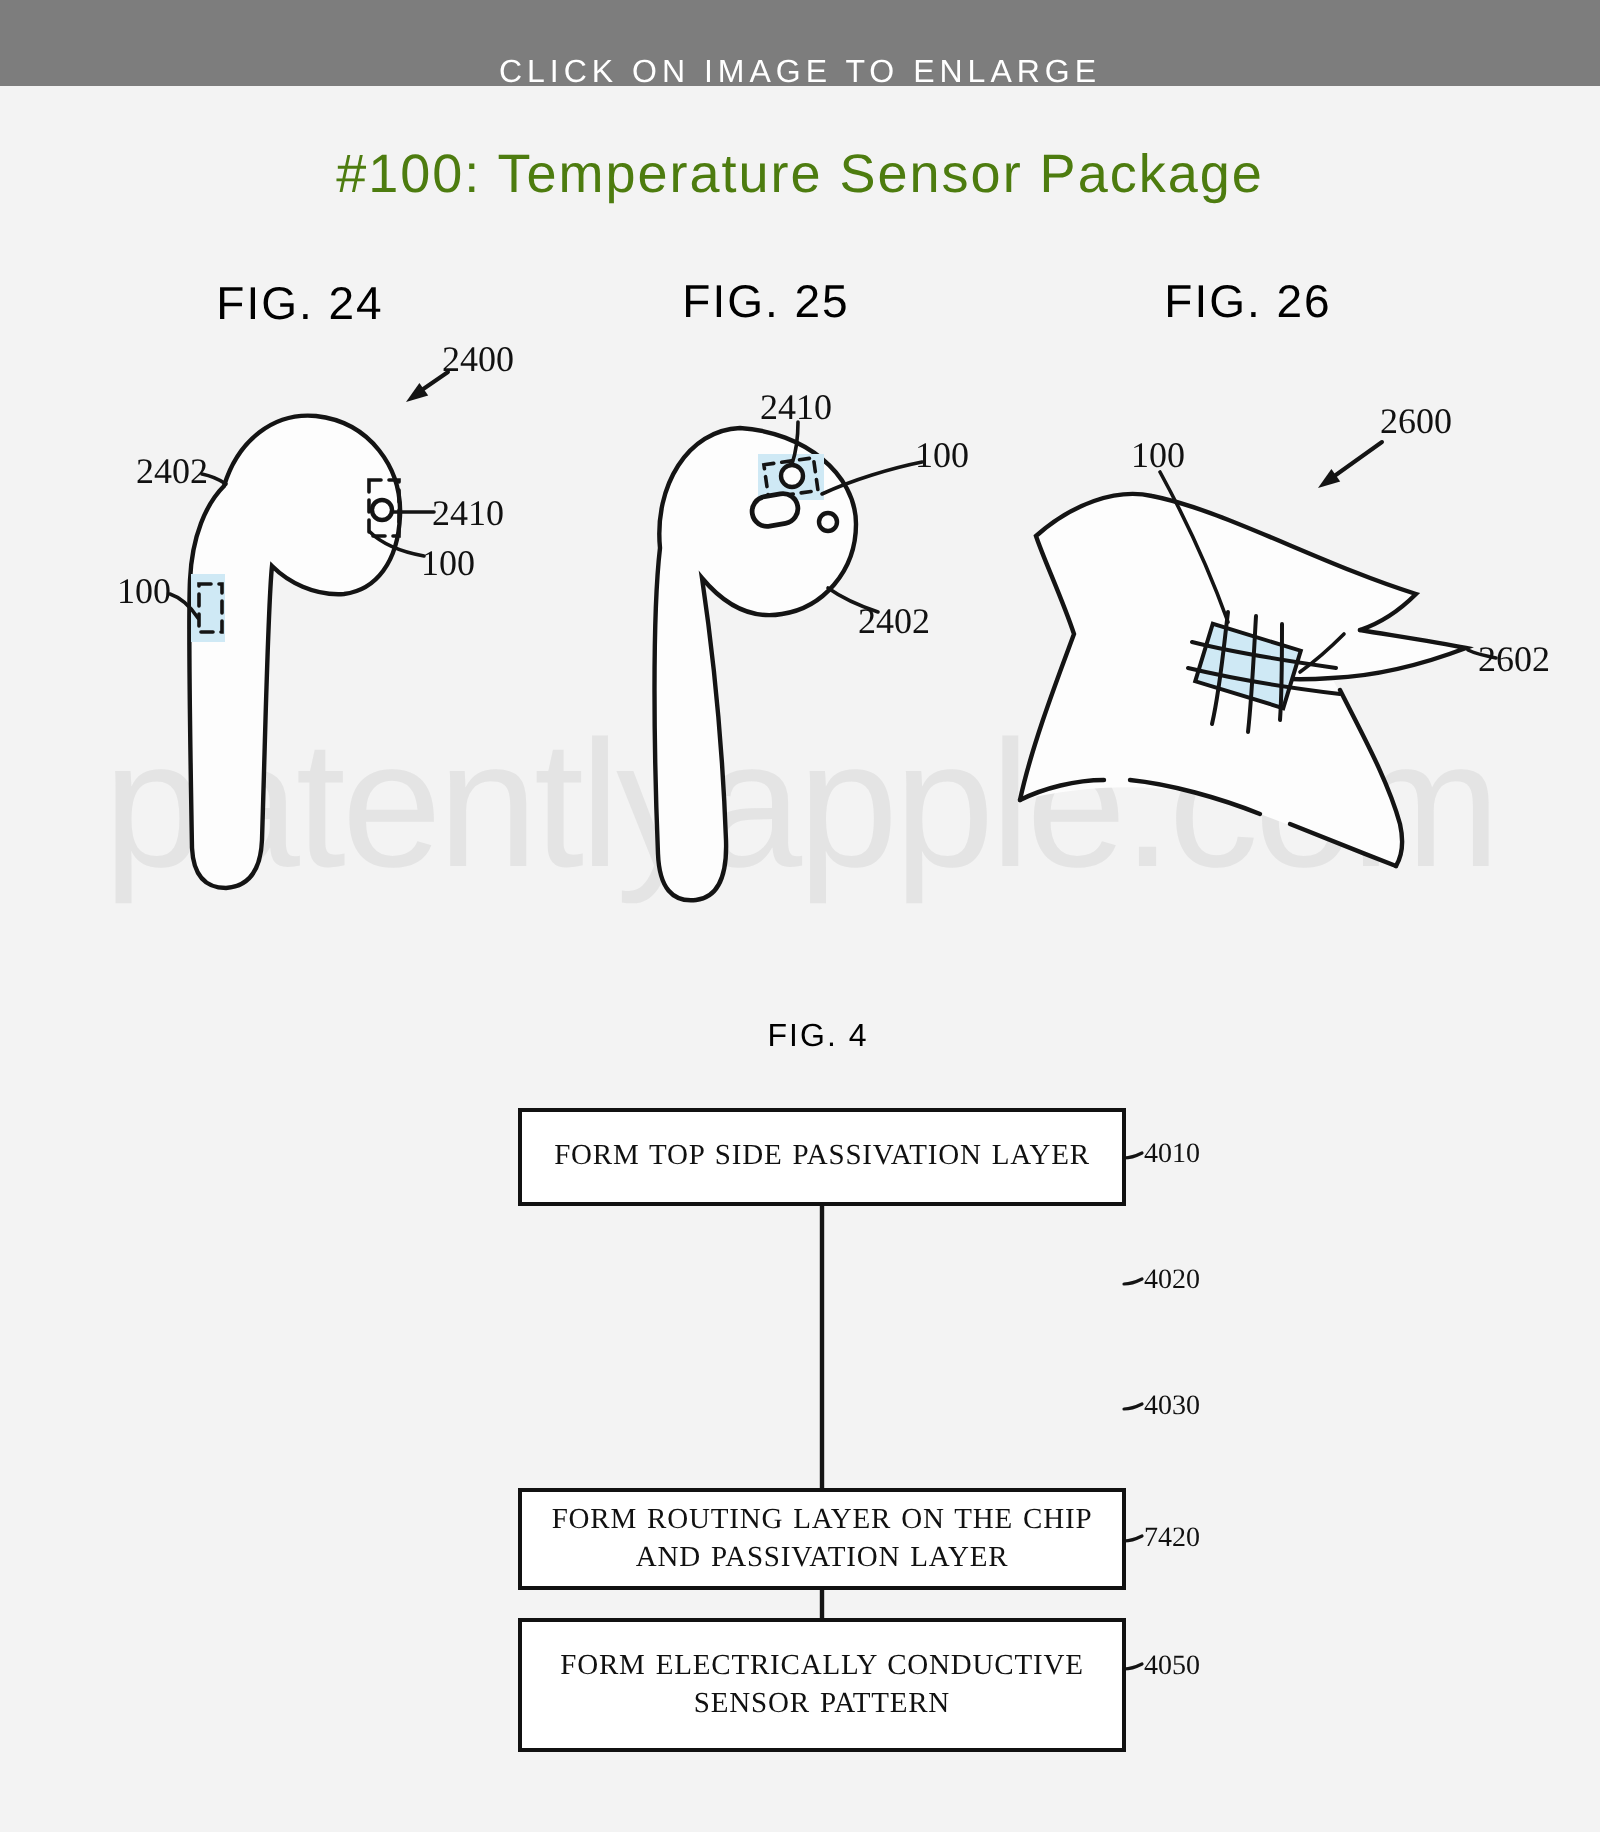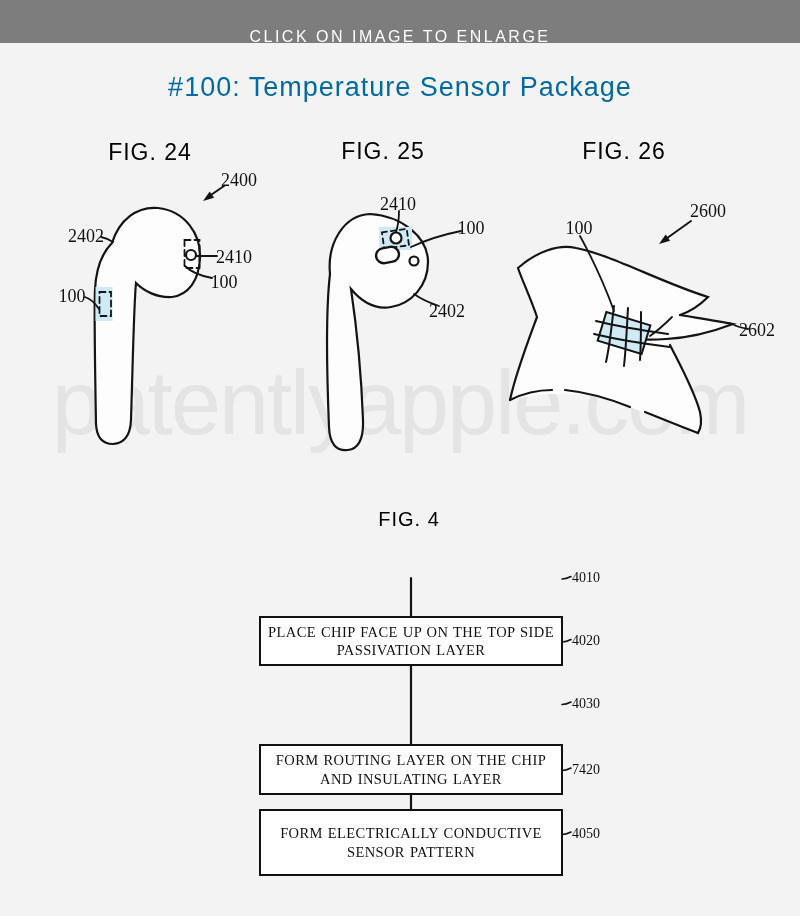--- a/index.html
+++ b/index.html
@@ -9,21 +9,21 @@
   }
   .banner{
     position:absolute;left:0;top:0;width:800px;height:43px;background:#7d7d7d;
     display:flex;align-items:center;justify-content:center;z-index:5;cursor:pointer;
   }
   .banner span{
     color:#ffffff;font-size:16px;letter-spacing:2.5px;font-weight:300;margin-top:30px;
   }
   .title{
     position:absolute;left:0;top:72px;width:800px;margin:0;text-align:center;
-    font-size:27px;font-weight:400;letter-spacing:1px;color:#0369a1;z-index:4;
+    font-size:27px;font-weight:400;letter-spacing:1px;color:#4d7c0f;z-index:4;
   }
   .watermark{
     position:absolute;left:0;top:352px;width:800px;text-align:center;
     font-size:90px;letter-spacing:-2px;font-weight:300;color:#e4e4e4;z-index:0;
     white-space:nowrap;user-select:none;
   }
   .figlabel{
     position:absolute;transform:translate(-50%,-50%);font-size:23px;
     letter-spacing:1px;color:#000000;z-index:3;white-space:nowrap;
   }
@@ -57,21 +57,21 @@
     <span>CLICK ON IMAGE TO ENLARGE</span>
   </div>
 
   <h1 class="title">#100: Temperature Sensor Package</h1>
 
   <div class="watermark">patentlyapple.com</div>
 
   <span class="figlabel" style="left:150px;top:152px">FIG. 24</span>
   <span class="figlabel" style="left:383px;top:151px">FIG. 25</span>
   <span class="figlabel" style="left:624px;top:151px">FIG. 26</span>
-  <span class="figlabel" style="left:409px;top:519px;font-size:20px">FIG. 4</span>
+  <span class="figlabel" style="left:409px;top:519px;font-size:16px">FIG. 4</span>
 
   <span class="ref" style="left:239px;top:180px">2400</span>
   <span class="ref" style="left:86px;top:236px">2402</span>
   <span class="ref" style="left:234px;top:257px">2410</span>
   <span class="ref" style="left:224px;top:282px">100</span>
   <span class="ref" style="left:72px;top:296px">100</span>
 
   <span class="ref" style="left:398px;top:204px">2410</span>
   <span class="ref" style="left:471px;top:228px">100</span>
   <span class="ref" style="left:447px;top:311px">2402</span>
@@ -140,25 +140,25 @@
 
       <path d="M411,578 L411,835"></path>
       <path stroke-width="1.6" d="M562,579 Q566,579 571,576.5"></path>
       <path stroke-width="1.6" d="M562,642 Q566,642 571,639.5"></path>
       <path stroke-width="1.6" d="M562,704.5 Q566,704.5 571,702"></path>
       <path stroke-width="1.6" d="M562,770.5 Q566,770.5 571,768"></path>
       <path stroke-width="1.6" d="M562,834.5 Q566,834.5 571,832"></path>
     </g>
   </svg>
 
-  <div class="fbox" style="top:616px;height:50px">
-    <span>PLACE CHIP FACE UP ON THE TOP SIDE PASSIVATION LAYER</span>
+  <div class="fbox" style="top:554px;height:49px">
+    <span>FORM TOP SIDE PASSIVATION LAYER</span>
   </div>
   <div class="fbox" style="top:744px;height:51px">
-    <span>FORM ROUTING LAYER ON THE CHIP AND INSULATING LAYER</span>
+    <span>FORM ROUTING LAYER ON THE CHIP AND PASSIVATION LAYER</span>
   </div>
   <div class="fbox" style="top:809px;height:67px">
     <span>FORM ELECTRICALLY CONDUCTIVE SENSOR PATTERN</span>
   </div>
 
   <span class="fref" style="top:578px">4010</span>
   <span class="fref" style="top:641px">4020</span>
   <span class="fref" style="top:703.5px">4030</span>
   <span class="fref" style="top:769.5px">7420</span>
   <span class="fref" style="top:833.5px">4050</span>

